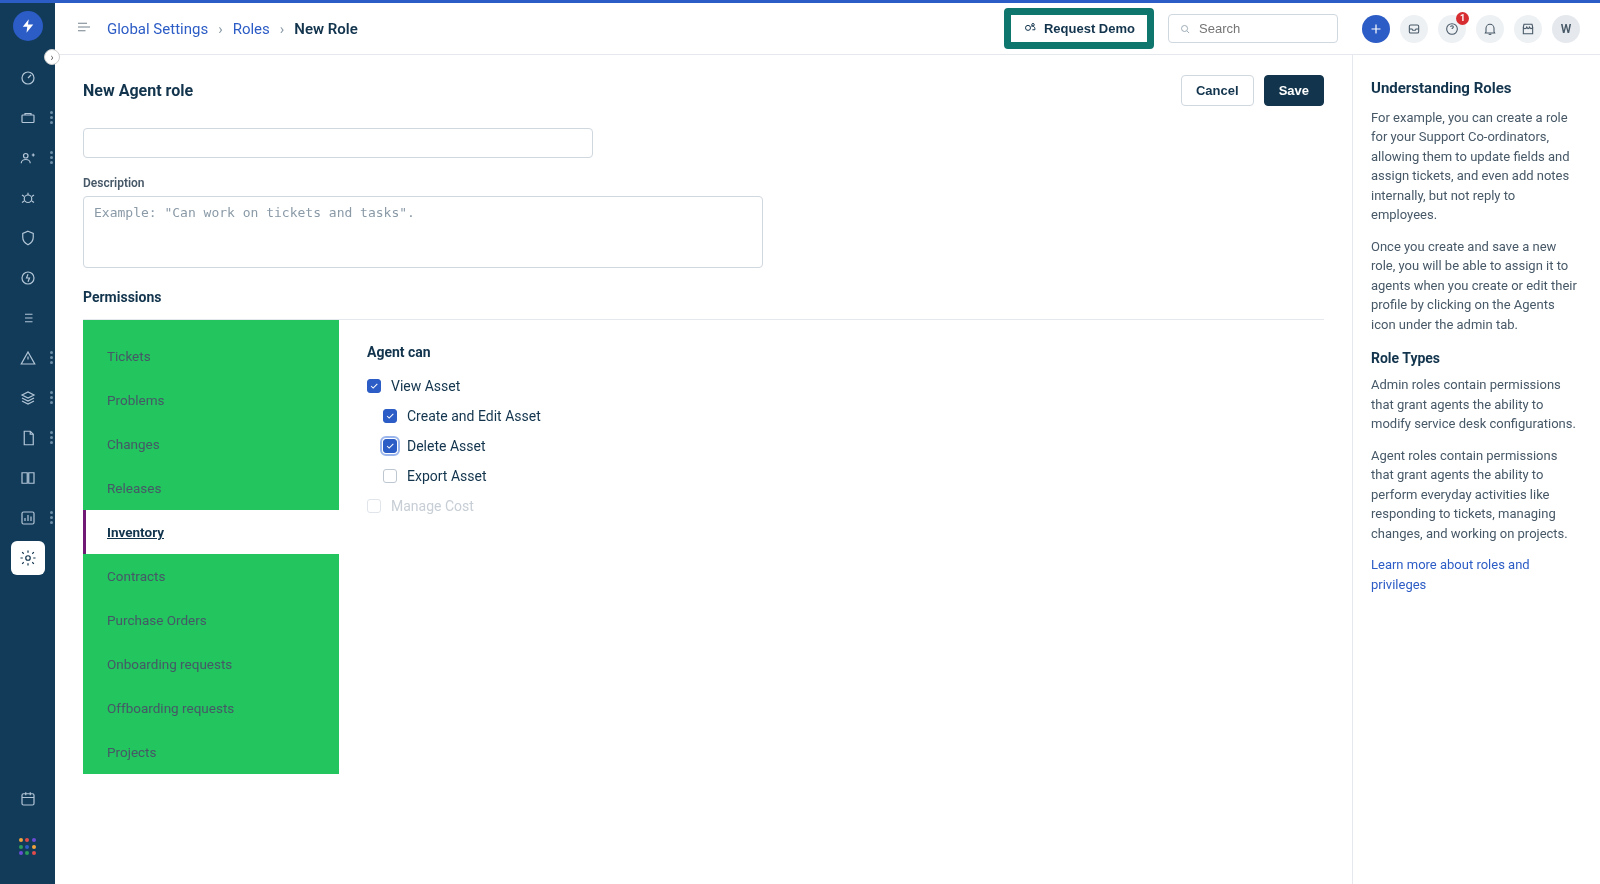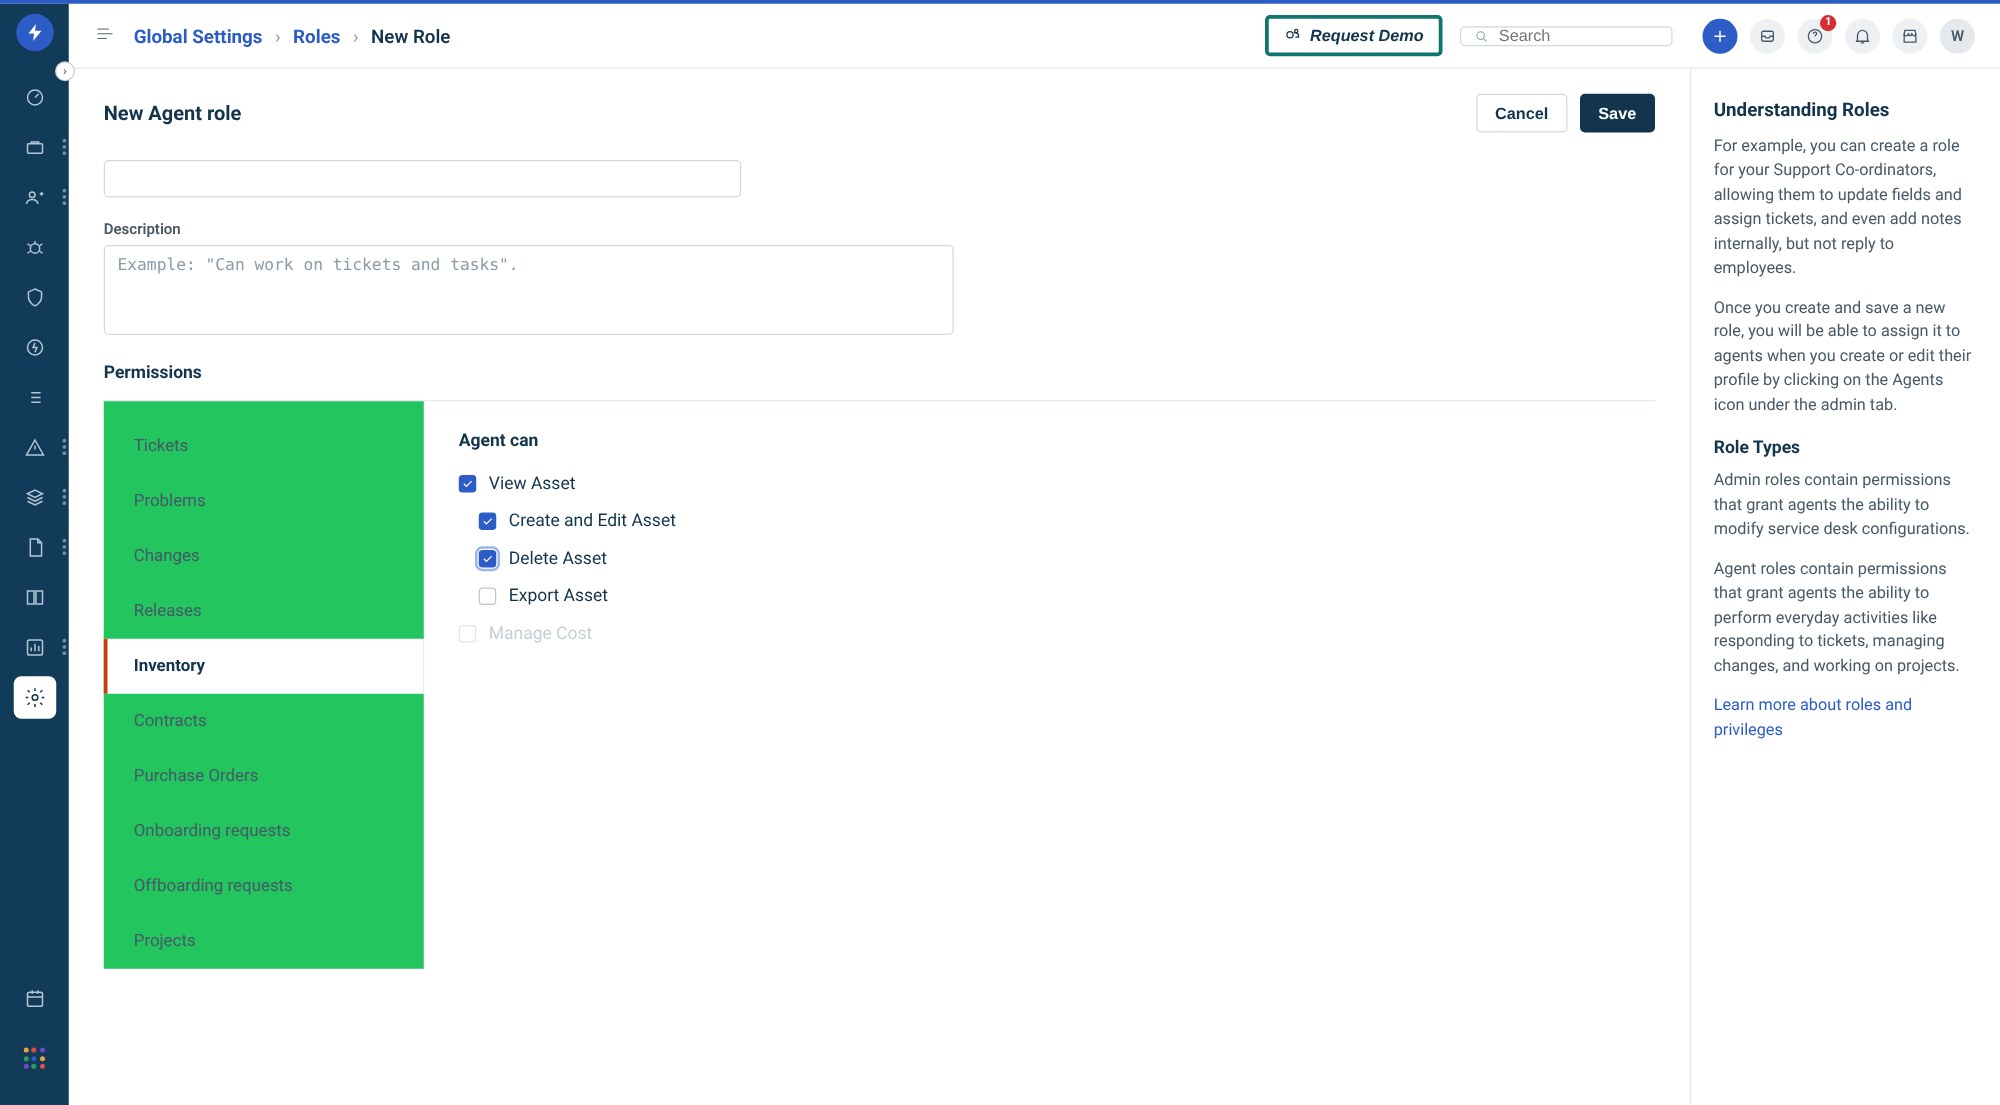--- a/index.html
+++ b/index.html
@@ -106,40 +106,39 @@
   }
   .topbar {
     height: 52px;
     border-bottom: 1px solid #e5e9ed;
     display: flex; align-items: center;
     padding: 0 20px;
     gap: 14px;
   }
   .hamburger svg { width: 18px; height: 18px; stroke: #475867; }
   .breadcrumbs { display: flex; align-items: center; gap: 10px; font-size: 15px; }
-  .breadcrumbs a { color: #2c5cc5; text-decoration: none; font-weight: 700; }
+  .breadcrumbs a { color: #2c5cc5; text-decoration: none; font-weight: 400; }
   .breadcrumbs .sep { color: #8a9aa7; }
   .breadcrumbs .current { color: #12344d; font-weight: 600; }
   .topbar .grow { flex: 1; }
   .demo-btn {
     display: flex; align-items: center; gap: 6px;
-    border: 3px solid #0f766e;
+    border: 7px solid #0f766e;
     border-radius: 4px;
     padding: 6px 12px;
     background: #fff;
     font-weight: 600; font-size: 13px;
     color: #12344d;
-    font-style: italic;
   }
   .search {
     display: flex; align-items: center; gap: 8px;
     border: 1px solid #cfd7df;
     border-radius: 4px;
     padding: 0 10px;
-    height: 16px; width: 170px;
+    height: 29px; width: 170px;
     color: #8a9aa7;
   }
   .search input {
     border: none; outline: none; background: transparent;
     font-size: 13px; color: #12344d; width: 100%;
   }
   .icon-btn-row { display: flex; align-items: center; gap: 10px; margin-left: 10px; }
   .circle-btn {
     width: 28px; height: 28px; border-radius: 50%;
     display: flex; align-items: center; justify-content: center;
@@ -220,24 +219,25 @@
     padding-top: 14px;
   }
   .perm-tab {
     padding: 14px 24px;
     font-size: 13.5px;
     color: #475867;
     cursor: pointer;
   }
   .perm-tab.active {
     background: #fff;
-    border-left: 3px solid #c2410c;
+    border-left: 3px solid #701a75;
     padding-left: 21px;
     font-weight: 700;
     color: #12344d;
+    text-decoration: underline;
   }
   .perm-body {
     flex: 1;
     padding: 24px 28px;
   }
   .perm-heading { font-size: 14px; font-weight: 700; margin-bottom: 18px; }
   .perm-list { display: flex; flex-direction: column; gap: 14px; }
   .perm-item { display: flex; align-items: center; gap: 10px; font-size: 14px; }
   .perm-item.child { margin-left: 16px; }
   .perm-item .chk {

